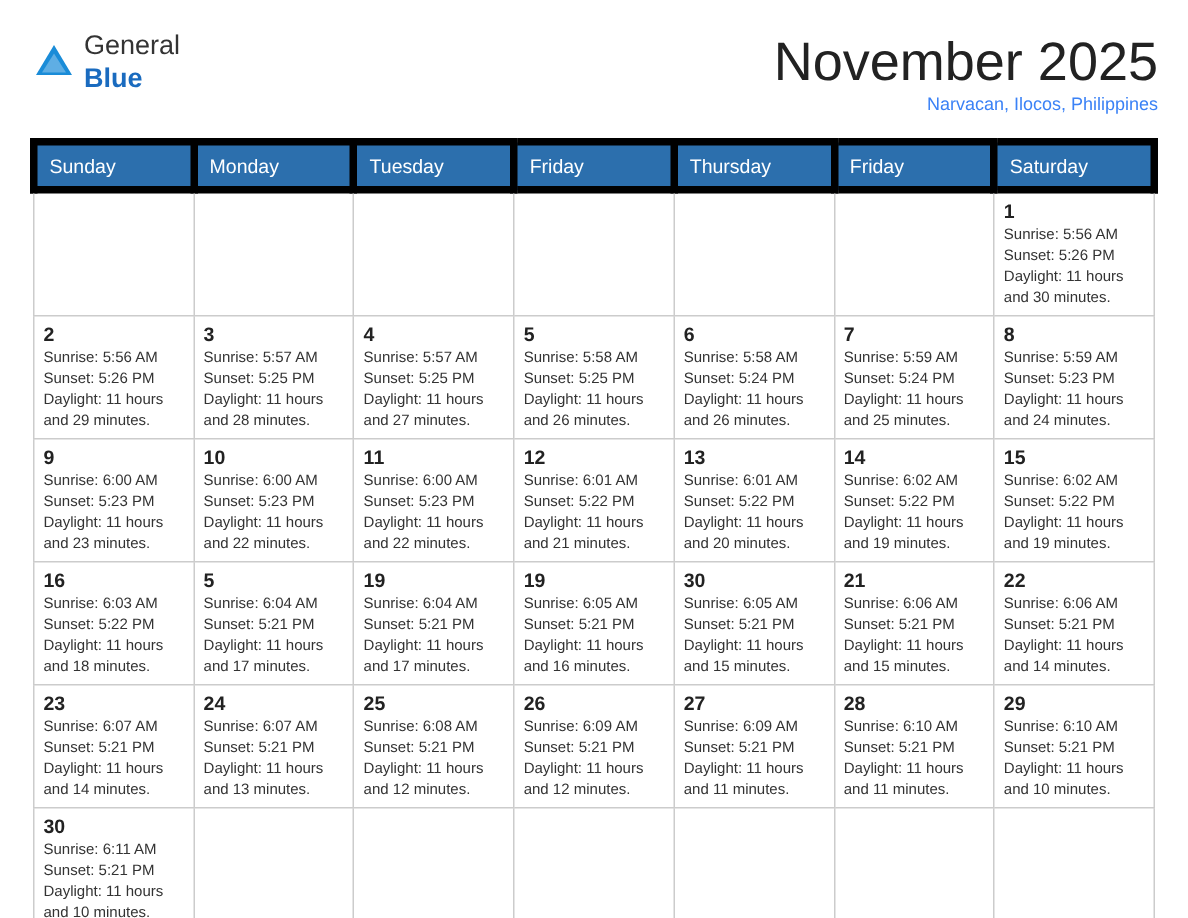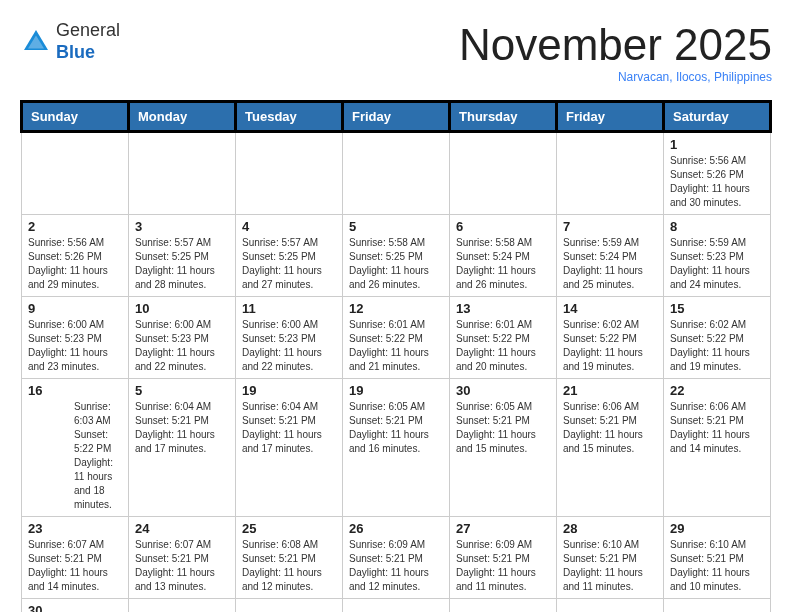--- a/index.html
+++ b/index.html
@@ -28,42 +28,42 @@
     .logo-general { color: #333; font-weight: normal; }
     .logo-blue { color: #1a6bbf; font-weight: bold; }
     .logo-icon {
       width: 32px;
       height: 32px;
     }
     .title-area {
       text-align: right;
     }
     .month-title {
-      font-size: 44px;
+      font-size: 36px;
       font-weight: normal;
       color: #222;
       margin-left: 28px;
     }
     .location-title {
       font-size: 12px;
       color: #3b82f6;
     }
     .calendar {
       width: 100%;
       border-collapse: collapse;
       border: 1px solid #ccc;
     }
     .calendar th {
       background: #2c6fad;
       color: #fff;
       font-size: 13px;
-      font-weight: bold;
+      font-weight: normal;
       padding: 6px 8px;
       text-align: left;
-      border: 3px solid #000000;
+      border: 5px solid #000000;
     }
     .calendar td {
       vertical-align: top;
       padding: 4px 6px;
       border: 1px solid #ccc;
       font-size: 10.5px;
       color: #333;
       width: calc(100% / 7);
       min-height: 70px;
       background: #fff;
@@ -230,21 +230,21 @@
           <span class="day-num">15</span>
           <div class="cell-content" style="white-space: pre-line;">Sunrise: 6:02 AM
 Sunset: 5:22 PM
 Daylight: 11 hours
 and 19 minutes.</div>
         </td>
       </tr>
       <tr>
         <td>
           <span class="day-num">16</span>
-          <div class="cell-content" style="white-space: pre-line; margin-left: 46px;">Sunrise: 6:03 AM
+          <div class="cell-content" style="white-space: pre-line;">Sunrise: 6:03 AM
 Sunset: 5:22 PM
 Daylight: 11 hours
 and 18 minutes.</div>
         </td>
         <td>
           <span class="day-num">5</span>
           <div class="cell-content" style="white-space: pre-line;">Sunrise: 6:04 AM
 Sunset: 5:21 PM
 Daylight: 11 hours
 and 17 minutes.</div>

